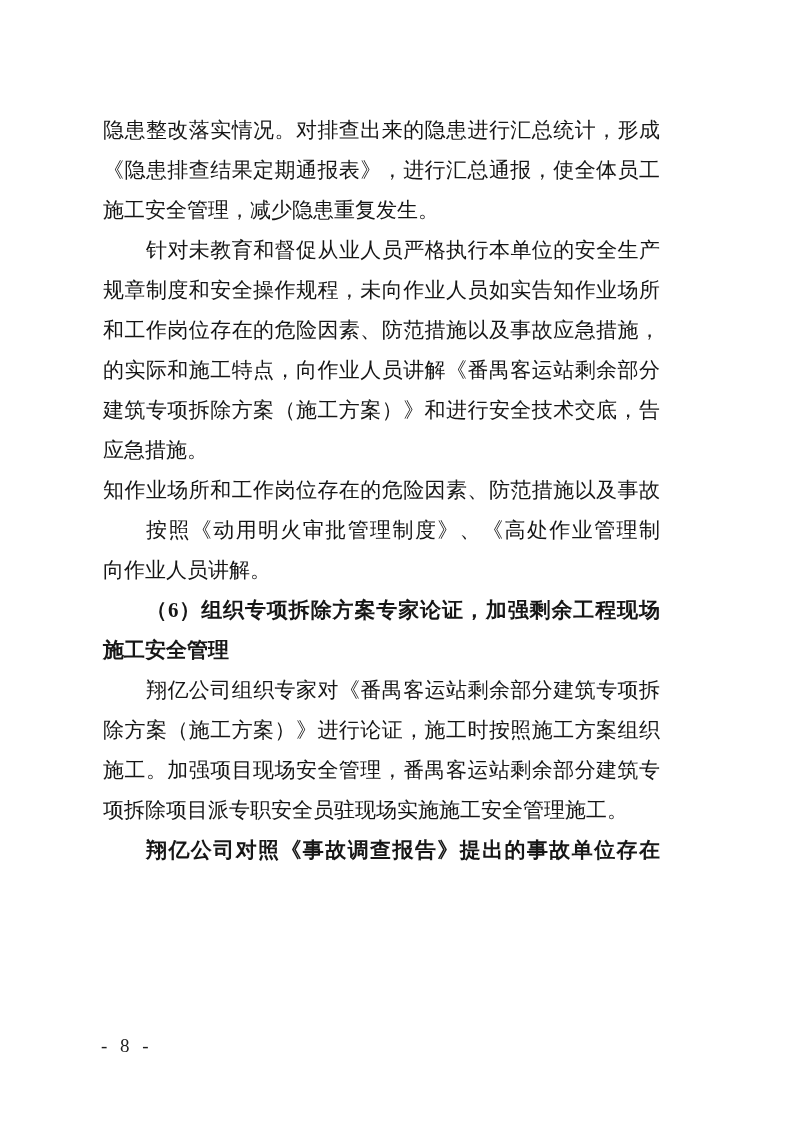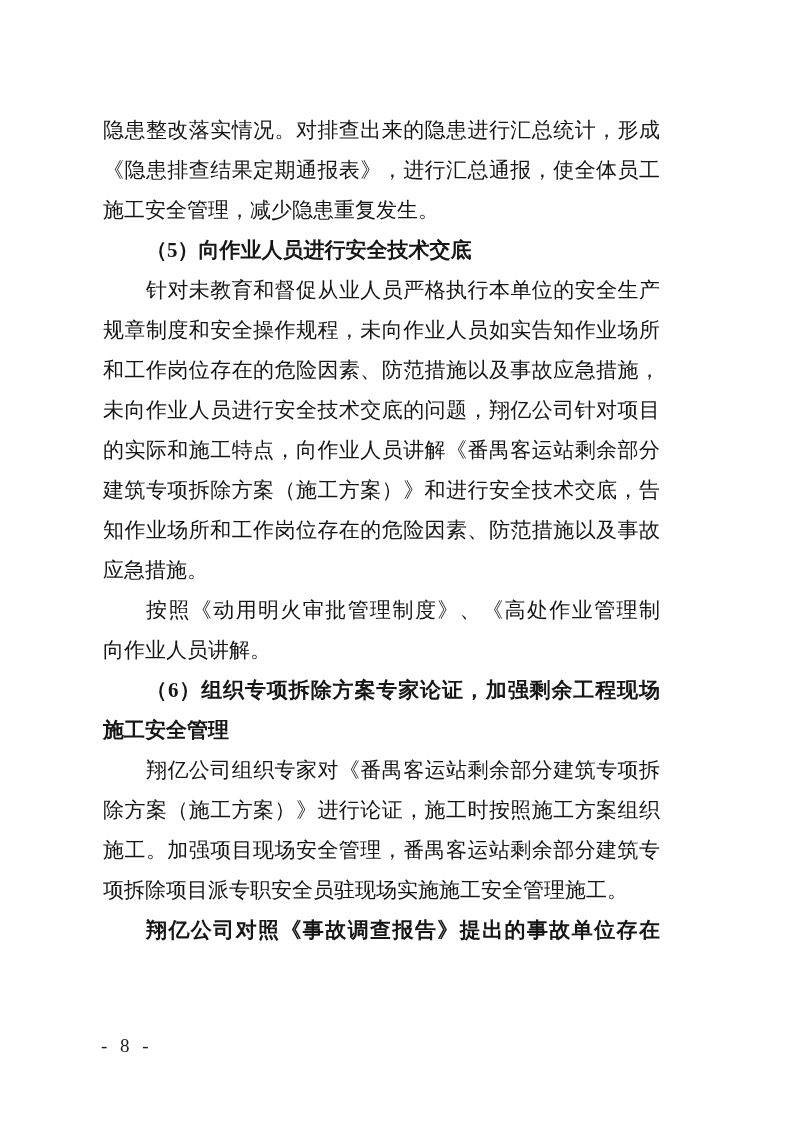--- a/index.html
+++ b/index.html
@@ -49,29 +49,27 @@
   }
 </style>
 </head>
 <body>
 
 <div class="page">
   <div class="doc-body" id="doc-body">
       <div class="line justify">隐患整改落实情况。对排查出来的隐患进行汇总统计，形成</div>
       <div class="line justify">《隐患排查结果定期通报表》，进行汇总通报，使全体员工</div>
       <div class="line">施工安全管理，减少隐患重复发生。</div>
-      <div class="line indent bold">（5）向作业人员进行安全技术交底</div>
       <div class="line justify indent">针对未教育和督促从业人员严格执行本单位的安全生产</div>
       <div class="line justify">规章制度和安全操作规程，未向作业人员如实告知作业场所</div>
       <div class="line justify">和工作岗位存在的危险因素、防范措施以及事故应急措施，</div>
-      <div class="line justify">未向作业人员进行安全技术交底的问题，翔亿公司针对项目</div>
       <div class="line justify">的实际和施工特点，向作业人员讲解《番禺客运站剩余部分</div>
       <div class="line justify">建筑专项拆除方案（施工方案）》和进行安全技术交底，告</div>
+      <div class="line">应急措施。</div>
       <div class="line justify">知作业场所和工作岗位存在的危险因素、防范措施以及事故</div>
-      <div class="line">应急措施。</div>
       <div class="line justify indent">按照《动用明火审批管理制度》、《高处作业管理制</div>
       <div class="line">向作业人员讲解。</div>
       <div class="line justify indent bold">（6）组织专项拆除方案专家论证，加强剩余工程现场</div>
       <div class="line bold">施工安全管理</div>
       <div class="line justify indent">翔亿公司组织专家对《番禺客运站剩余部分建筑专项拆</div>
       <div class="line justify">除方案（施工方案）》进行论证，施工时按照施工方案组织</div>
       <div class="line justify">施工。加强项目现场安全管理，番禺客运站剩余部分建筑专</div>
       <div class="line">项拆除项目派专职安全员驻现场实施施工安全管理施工。</div>
       <div class="line justify indent bold">翔亿公司对照《事故调查报告》提出的事故单位存在</div>
     </div>

